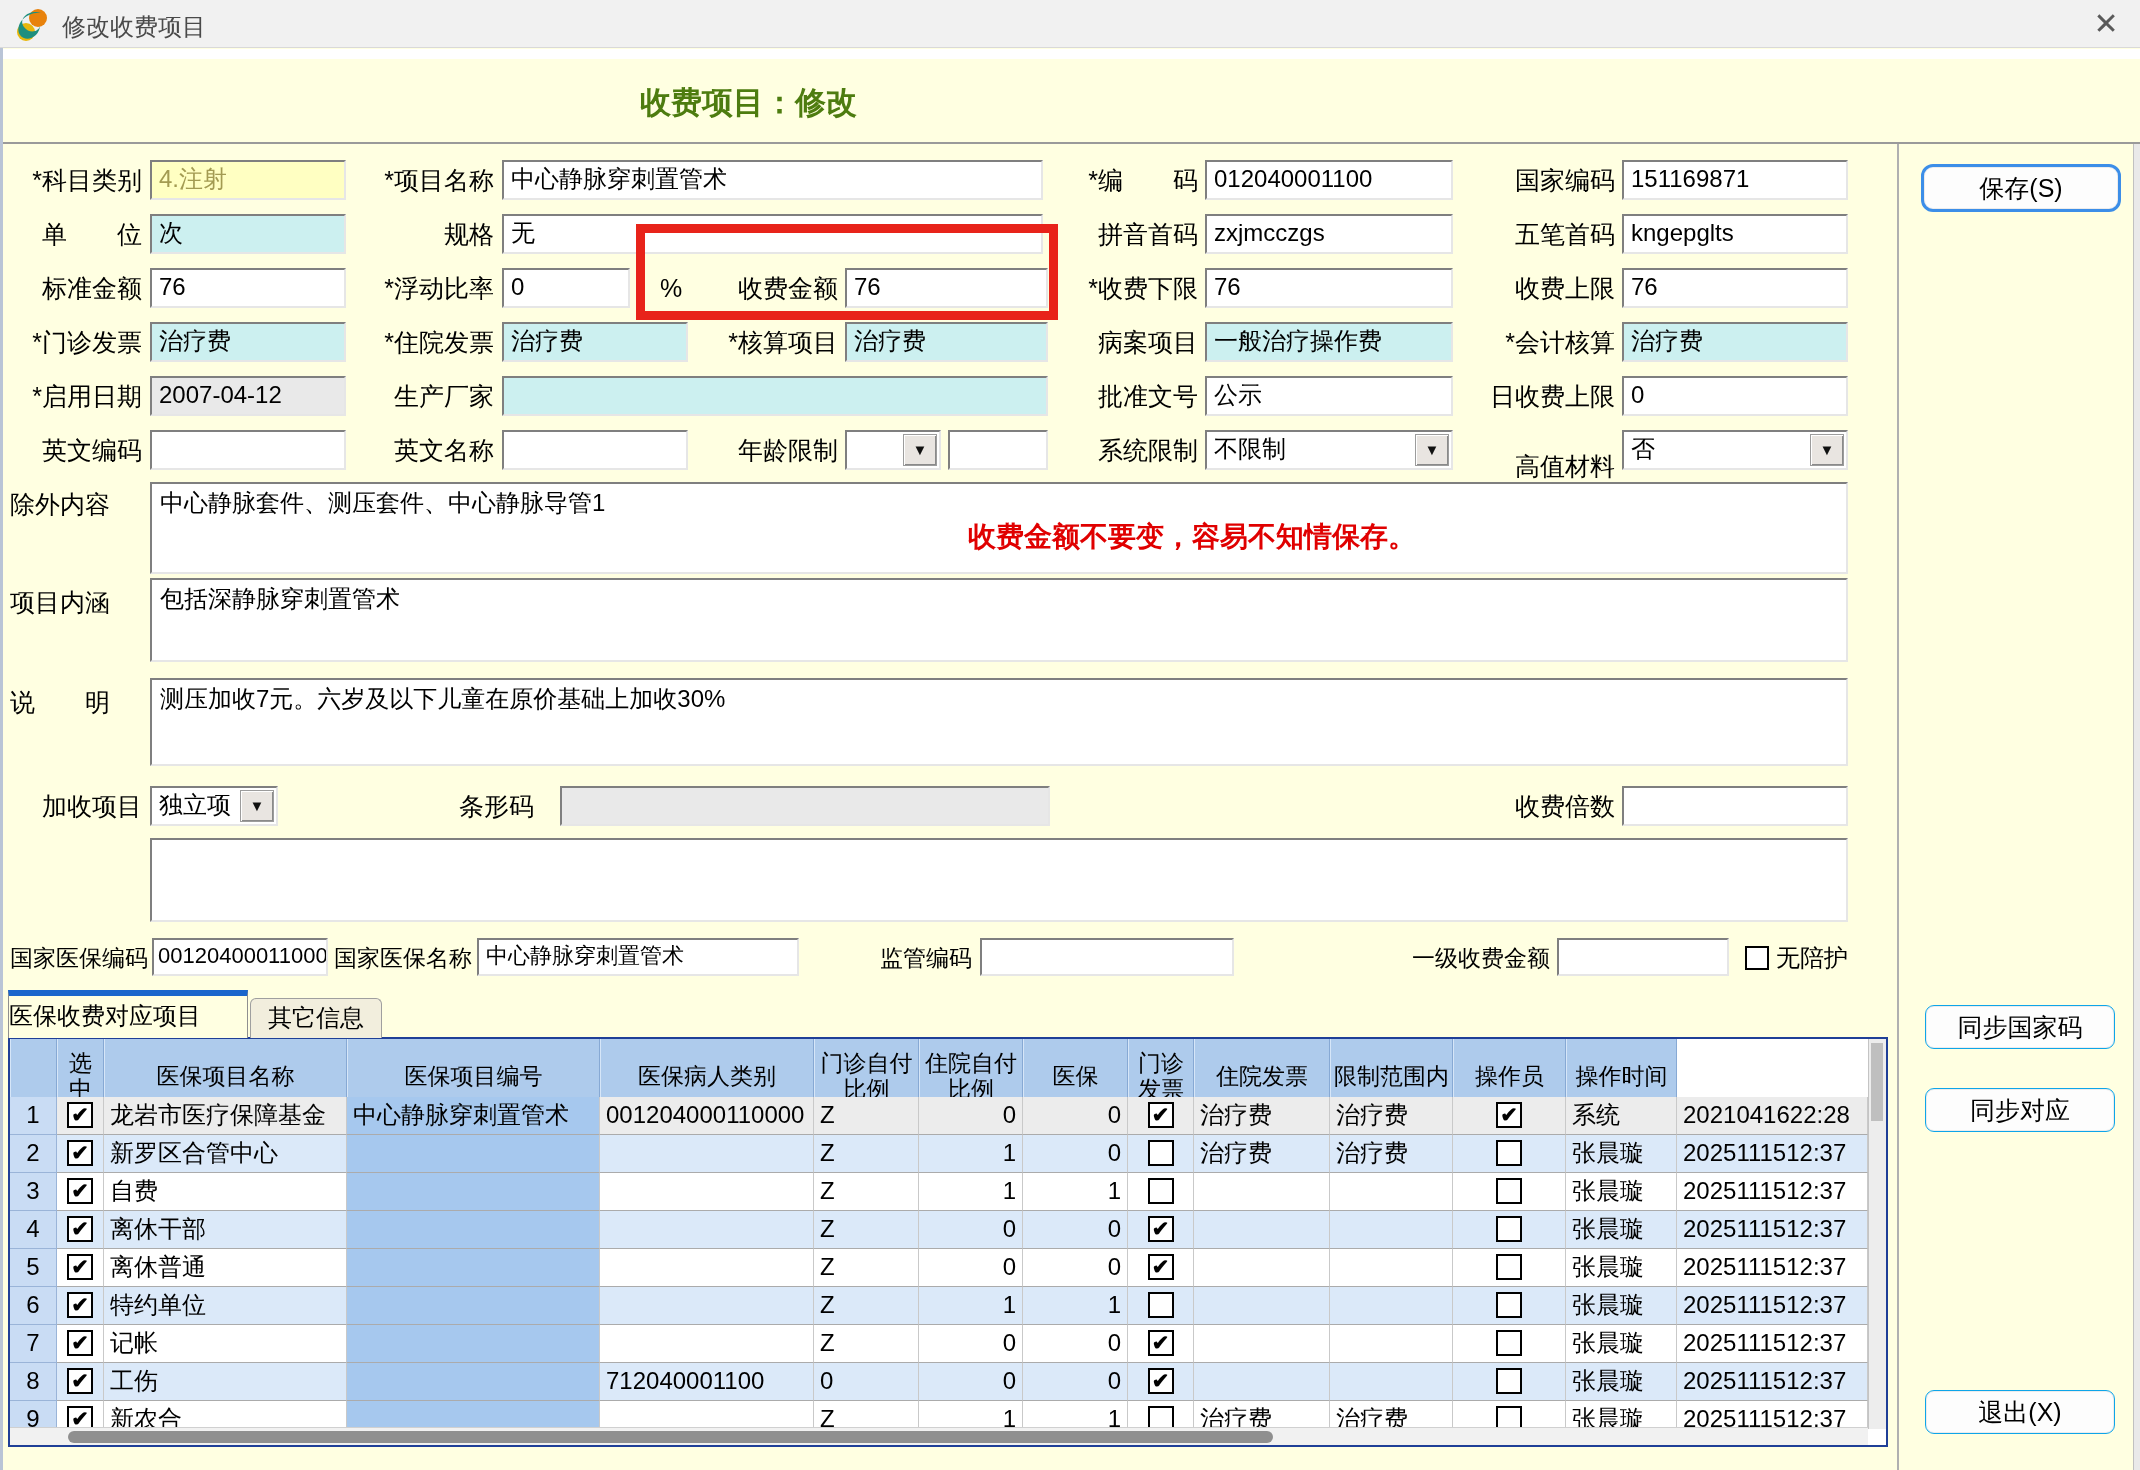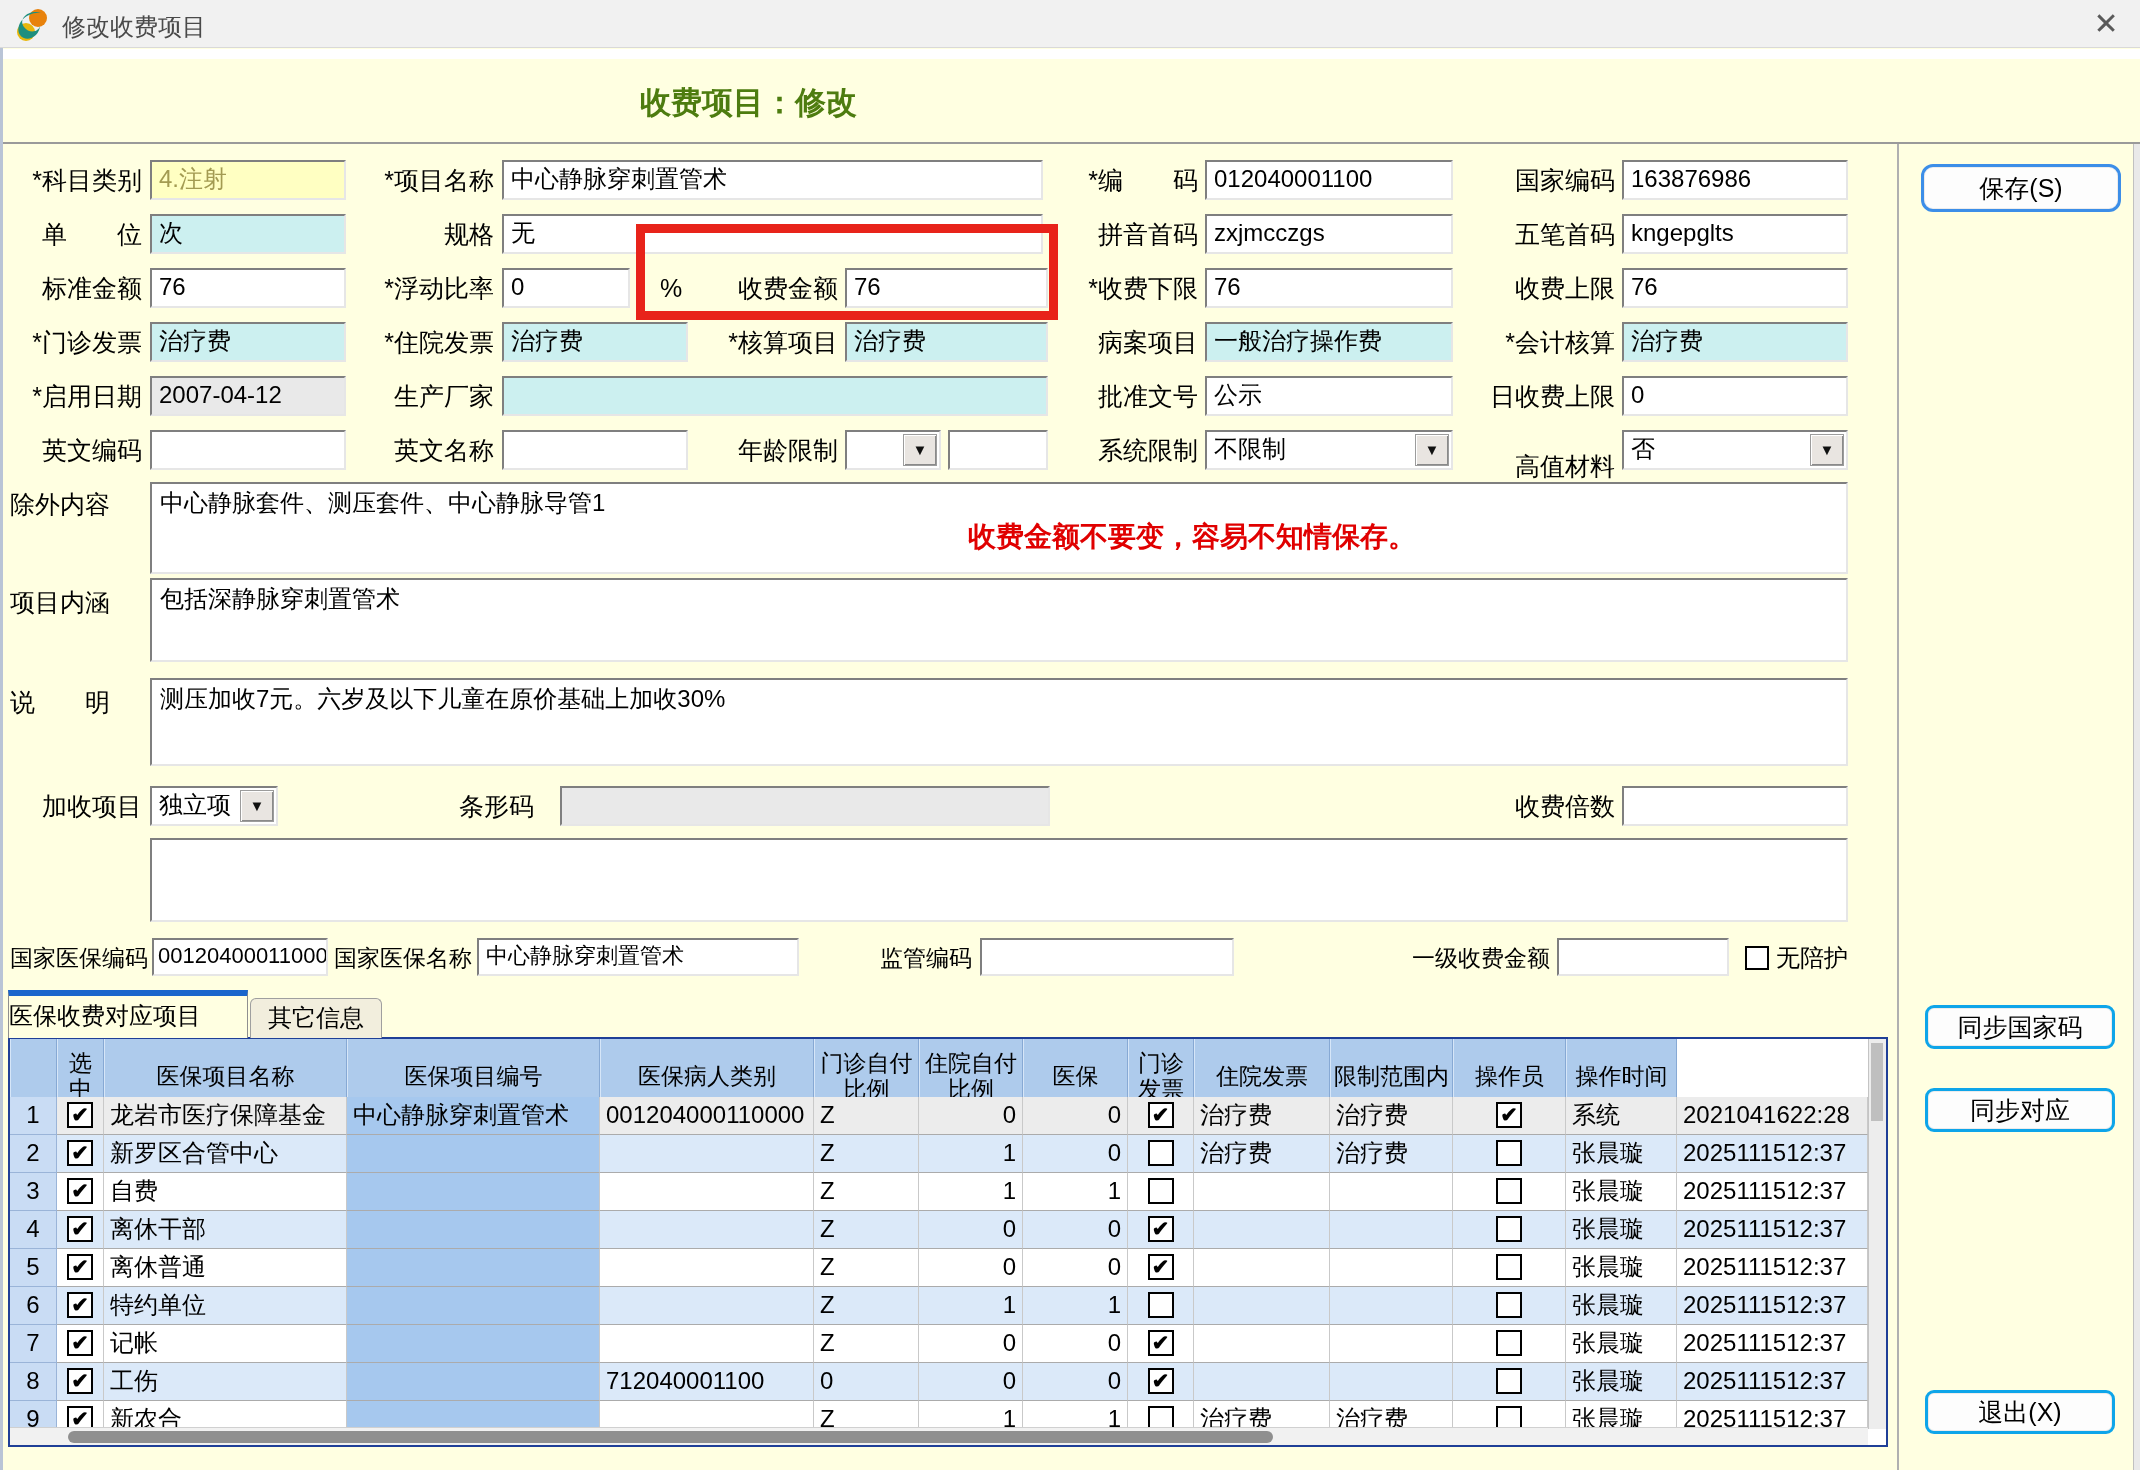--- a/index.html
+++ b/index.html
@@ -76,21 +76,21 @@
   .trow .c-name { background:#a6c8ee !important; }
   .c-ratio { text-align:right; }
   .ccb { width:26px; height:26px; background:#fff; border:2px solid #000; margin:5px auto 0 auto;
     font-size:21px; font-weight:bold; line-height:22px; text-align:center; }
   .vscroll { position:absolute; right:0; top:0; width:18px; height:390px;
     background:#ededed; border-left:1px solid #c4c4c4; }
   .vthumb { position:absolute; left:2px; top:4px; width:12px; height:78px; background:#bfbfbf; }
   .hscroll { position:absolute; left:0; bottom:0; width:1858px; height:18px; background:#f1f1f1; border-top:1px solid #d0d0d0; }
   .hthumb { position:absolute; left:58px; top:3px; width:1205px; height:12px; background:#8f8f8f; border-radius:6px; }
   
-  .btn { position:absolute; background:#fdfdfd; border:3px solid #0ea5e9; border-radius:9px;
+  .btn { position:absolute; background:#fdfdfd; border:1px solid #0ea5e9; border-radius:9px;
     font-size:25px; text-align:center; cursor:default;
     box-shadow:inset 0 0 0 1px #ececec; }
   .btn-save { border:3px solid #3c8ee8; border-radius:12px; }
 </style>
 </head>
 <body>
 
 <div class="titlebar">
   <span class="logo">
     <svg width="36" height="36" viewBox="0 0 36 36">
@@ -110,21 +110,21 @@
 <div class="leftedge"></div>
 <div class="rightedge"></div>
 
 <div class="lbl r" style="left:8px;top:160px;width:134px">*科目类别</div>
 <div class="tbox yellowf" style="left:150px;top:160px;width:196px">4.注射</div>
 <div class="lbl r" style="left:362px;top:160px;width:132px">*项目名称</div>
 <div class="tbox" style="left:502px;top:160px;width:541px">中心静脉穿刺置管术</div>
 <div class="lbl r" style="left:1058px;top:160px;width:140px">*编　　码</div>
 <div class="tbox" style="left:1205px;top:160px;width:248px">012040001100</div>
 <div class="lbl r" style="left:1475px;top:160px;width:140px">国家编码</div>
-<div class="tbox" style="left:1622px;top:160px;width:226px">163876986</div>
+<div class="tbox" style="left:1622px;top:160px;width:226px">151169871</div>
 
 <div class="lbl r" style="left:8px;top:214px;width:134px">单　　位</div>
 <div class="tbox cyan" style="left:150px;top:214px;width:196px">次</div>
 <div class="lbl r" style="left:362px;top:214px;width:132px">规格</div>
 <div class="tbox" style="left:502px;top:214px;width:541px">无</div>
 <div class="lbl r" style="left:1058px;top:214px;width:140px">拼音首码</div>
 <div class="tbox" style="left:1205px;top:214px;width:248px">zxjmcczgs</div>
 <div class="lbl r" style="left:1475px;top:214px;width:140px">五笔首码</div>
 <div class="tbox" style="left:1622px;top:214px;width:226px">kngepglts</div>
 

